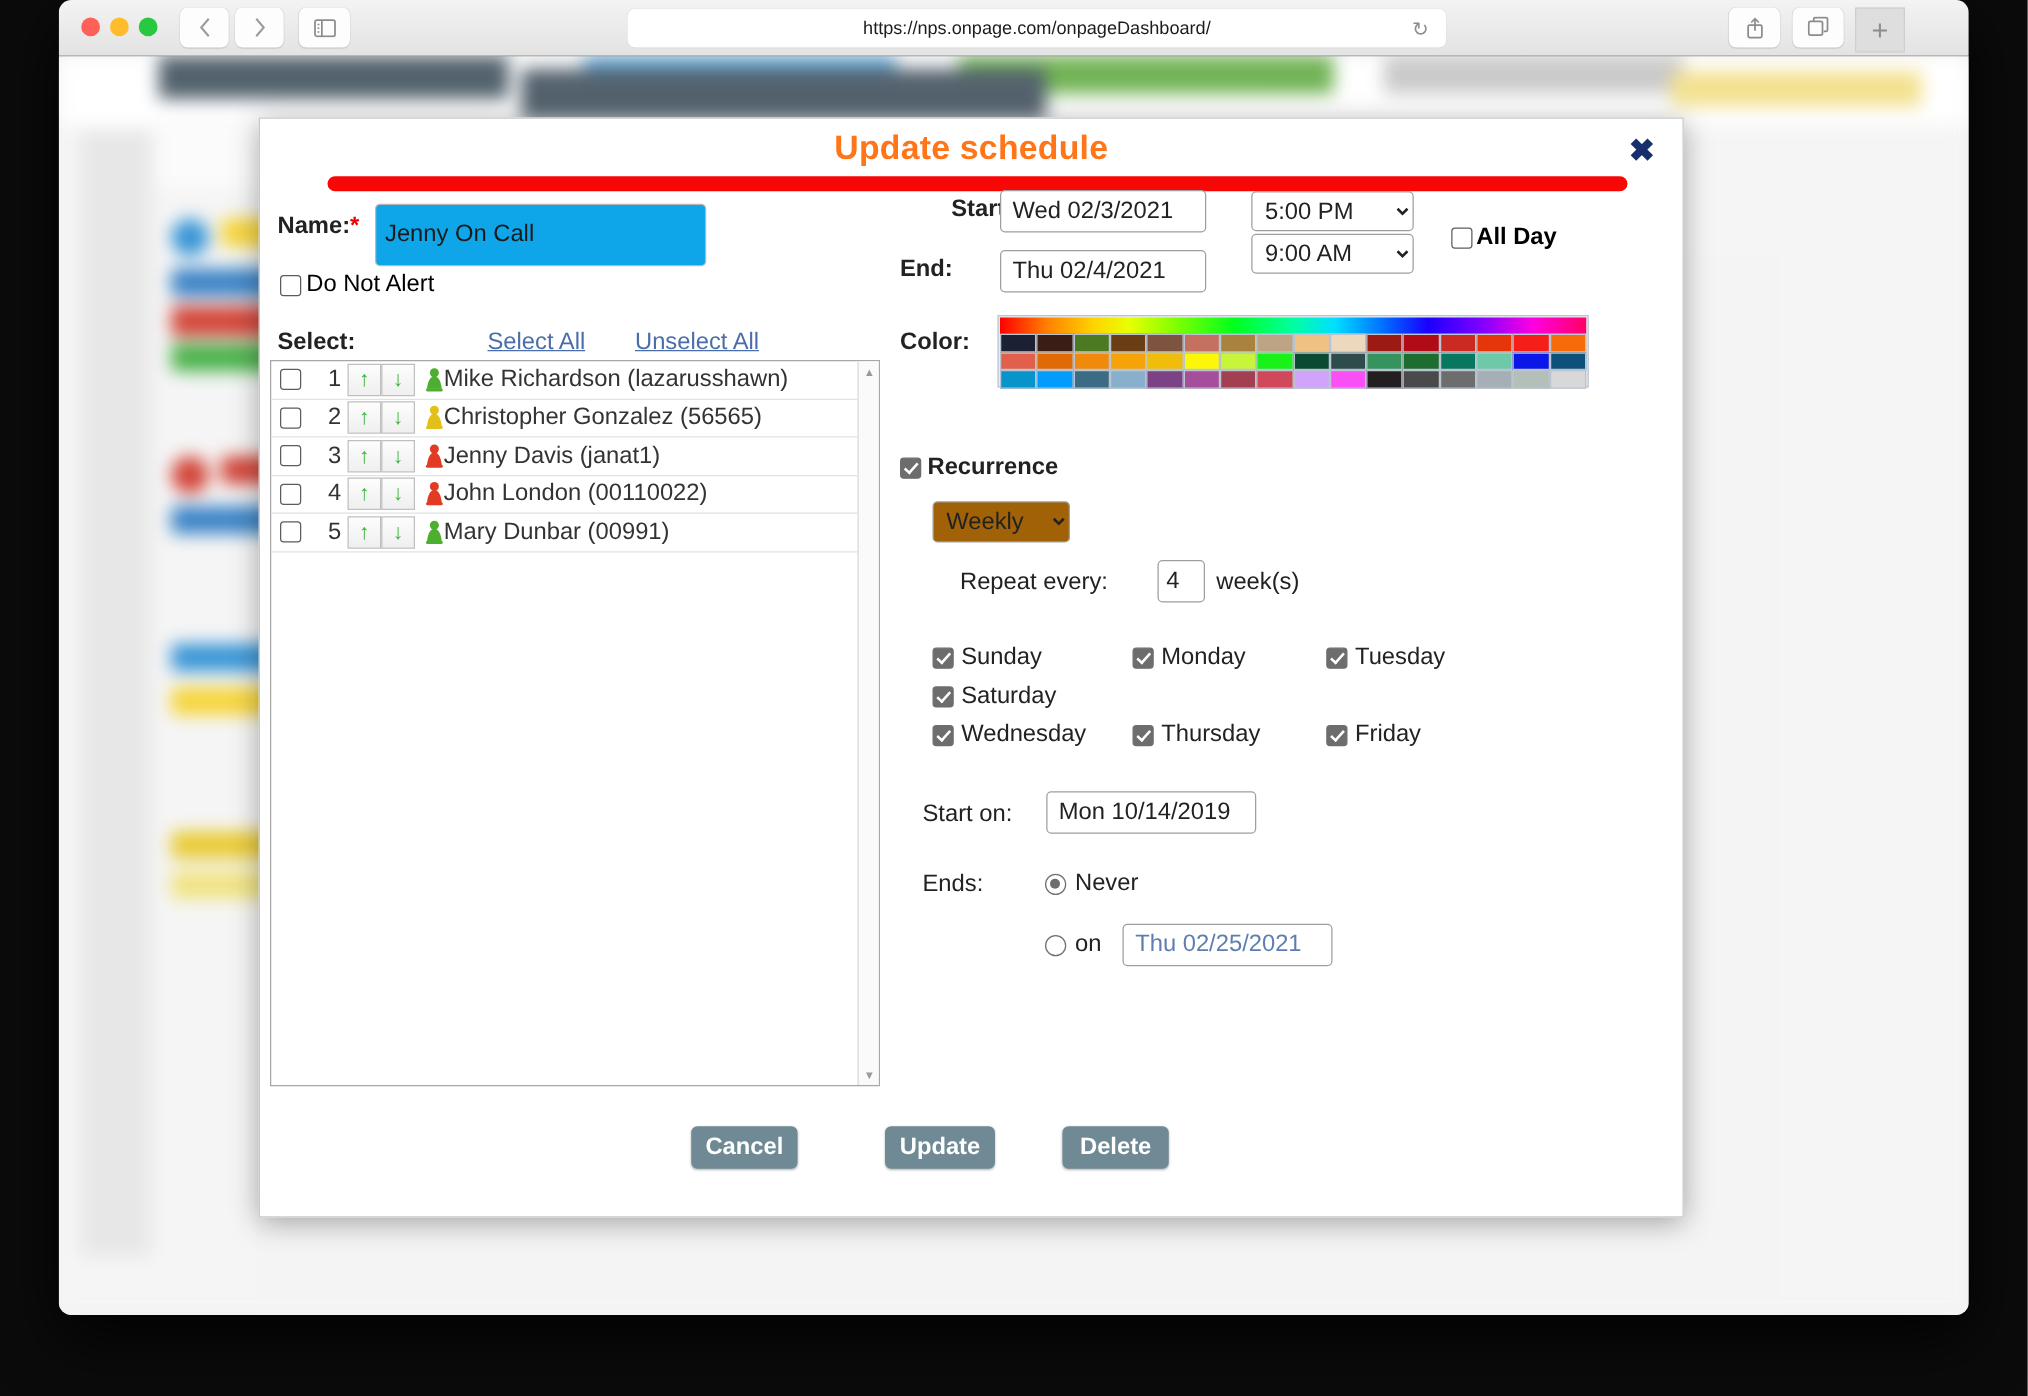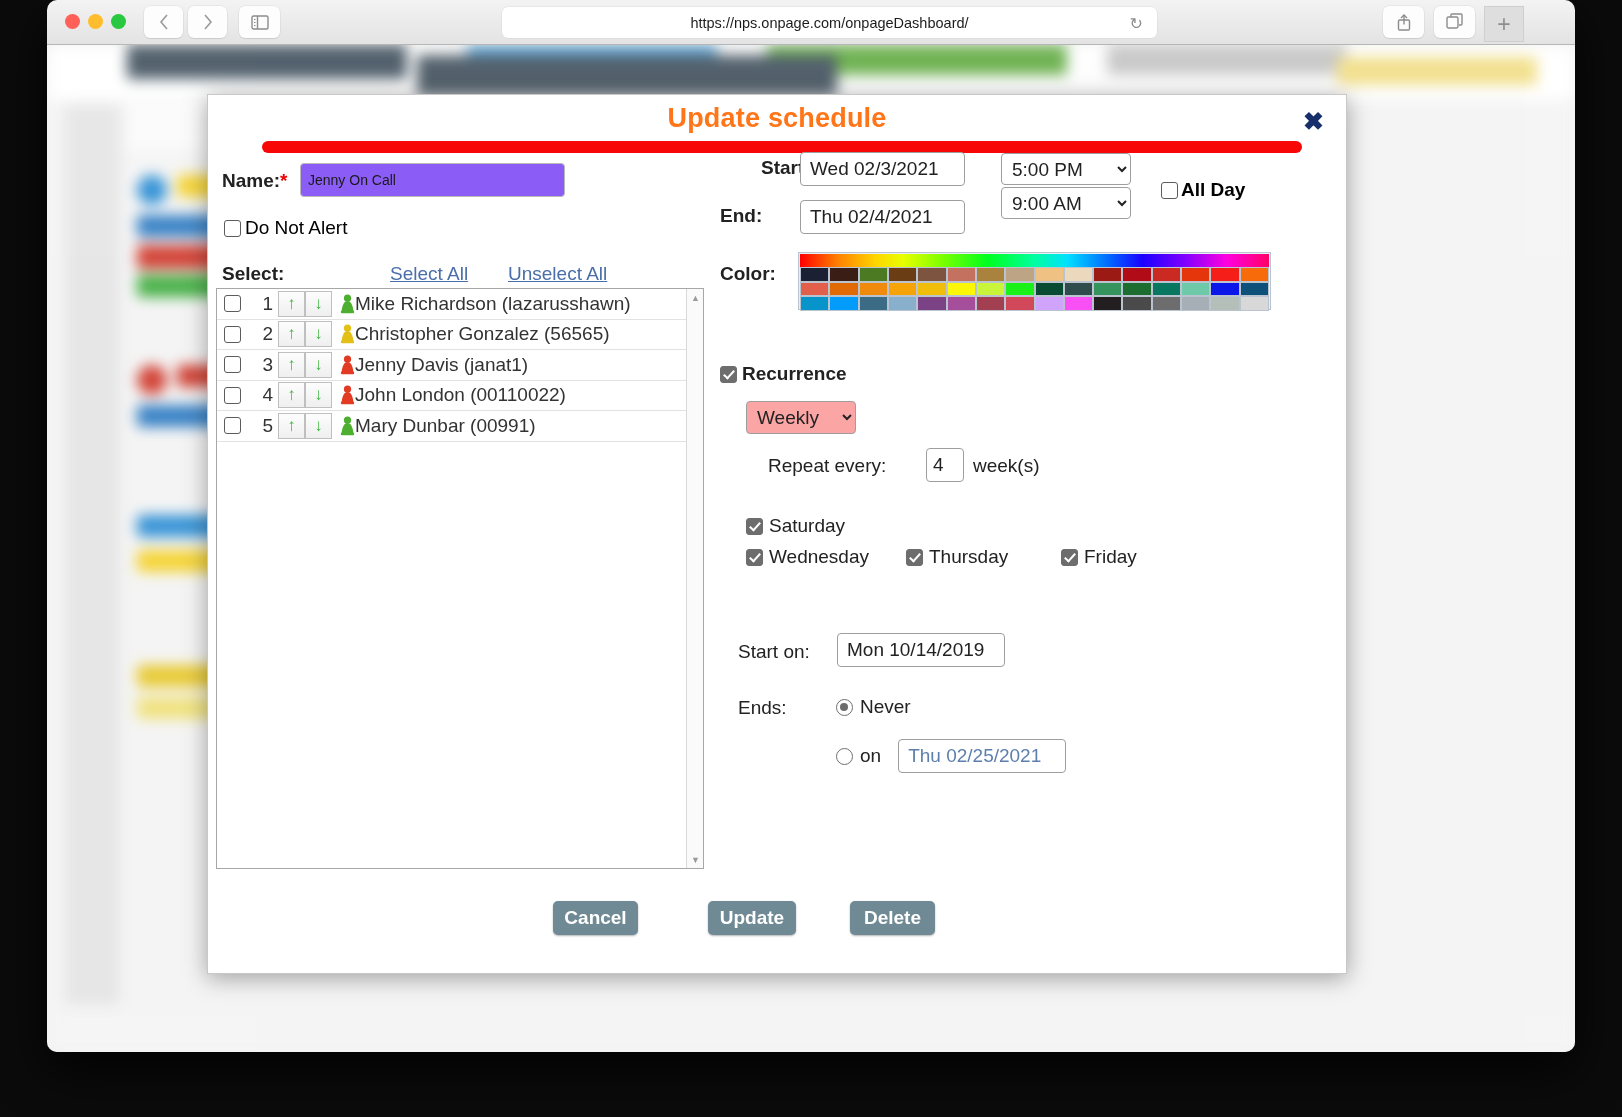--- a/index.html
+++ b/index.html
@@ -98,24 +98,24 @@
     position:absolute; left:54px; top:46px; width:1040px; height:12px;
     background:#f80707; border-radius:6px;
   }
 
   .lbl { font-weight:bold; font-size:19px; color:#222; }
 
   
   #name-label { position:absolute; left:14px; top:75px; }
   #name-req { color:#e00; }
   #name-input {
-    position:absolute; left:92px; top:68px; width:265px; height:34px;
+    position:absolute; left:92px; top:68px; width:265px; height:50px;
     border:1px solid #b9b9b9; border-radius:4px;
-    font-size:14px; padding:0 7px; color:#1a1a1a;
-    font-family:"Liberation Sans", sans-serif; background:#8b5cf6;
+    font-size:19px; padding:0 7px; color:#1a1a1a;
+    font-family:"Liberation Sans", sans-serif; background:#0ea5e9;
   }
 
   .cb {
     -webkit-appearance:none; appearance:none;
     width:17px; height:17px; border:1.6px solid #5c5c5c;
     border-radius:3px; background:#fff; vertical-align:-3px;
     margin:0; position:relative; cursor:pointer;
   }
   .cb:checked { background:#6d6d6d; border-color:#6d6d6d; }
   .cb:checked::after {
@@ -204,21 +204,21 @@
       #ff0000 0%, #ff8000 8%, #ffd400 16%, #e8ff00 22%,
       #80ff00 30%, #00ff1e 40%, #00ffa0 50%, #00e0ff 57%,
       #0066ff 66%, #1a00ff 73%, #7f00ff 82%, #ff00e0 91%, #ff0066 100%); }
   .swatch-row { display:flex; }
   .swatch { width:29.5px; height:14.6px; outline:1px solid #b9c4d0; outline-offset:-1px; cursor:pointer; }
 
   #recurrence-row { position:absolute; left:512px; top:268px; display:flex; align-items:center; gap:5px; }
   #recurrence-row span { font-weight:bold; font-size:19px; color:#222; }
   #freq-select {
     position:absolute; left:538px; top:306px; width:110px; height:33px;
-    border:1px solid #9e9e9e; border-radius:4px; background:#fca5a5;
+    border:1px solid #9e9e9e; border-radius:4px; background:#a16207;
     font-size:19px; padding:0 6px; color:#222;
     font-family:"Liberation Sans", sans-serif;
   }
   #repeat-label { position:absolute; left:560px; top:360px; font-size:19px; color:#222; }
   #repeat-input {
     position:absolute; left:718px; top:353px; width:38px; height:34px;
     border:1px solid #9e9e9e; border-radius:4px; background:#fff;
     font-size:19px; padding:0 6px; color:#222;
     font-family:"Liberation Sans", sans-serif;
   }
@@ -516,20 +516,34 @@
           <input class="cb" type="checkbox" id="recurrence-cb" checked="" style="">
           <span>Recurrence</span>
         </div>
         <select id="freq-select"><option>Daily</option><option selected="">Weekly</option><option>Monthly</option><option>Yearly</option></select>
 
         <div id="repeat-label">Repeat every:</div>
         <input id="repeat-input" type="text" value="4" style="">
         <div id="repeat-unit">week(s)</div>
 
         <div id="days-grid">
+            <div class="day-row">
+              <div class="day-cell">
+  <input class="cb" type="checkbox" checked="" style="">
+  <span>Sunday</span>
+              </div>
+              <div class="day-cell">
+  <input class="cb" type="checkbox" checked="" style="">
+  <span>Monday</span>
+              </div>
+              <div class="day-cell">
+  <input class="cb" type="checkbox" checked="" style="">
+  <span>Tuesday</span>
+              </div>
+            </div>
    <div class="day-row">
               <div class="day-cell">
   <input class="cb" type="checkbox" checked="" style="">
   <span>Saturday</span>
               </div>
             </div>
    <div class="day-row">
               <div class="day-cell">
   <input class="cb" type="checkbox" checked="" style="">
   <span>Wednesday</span>

